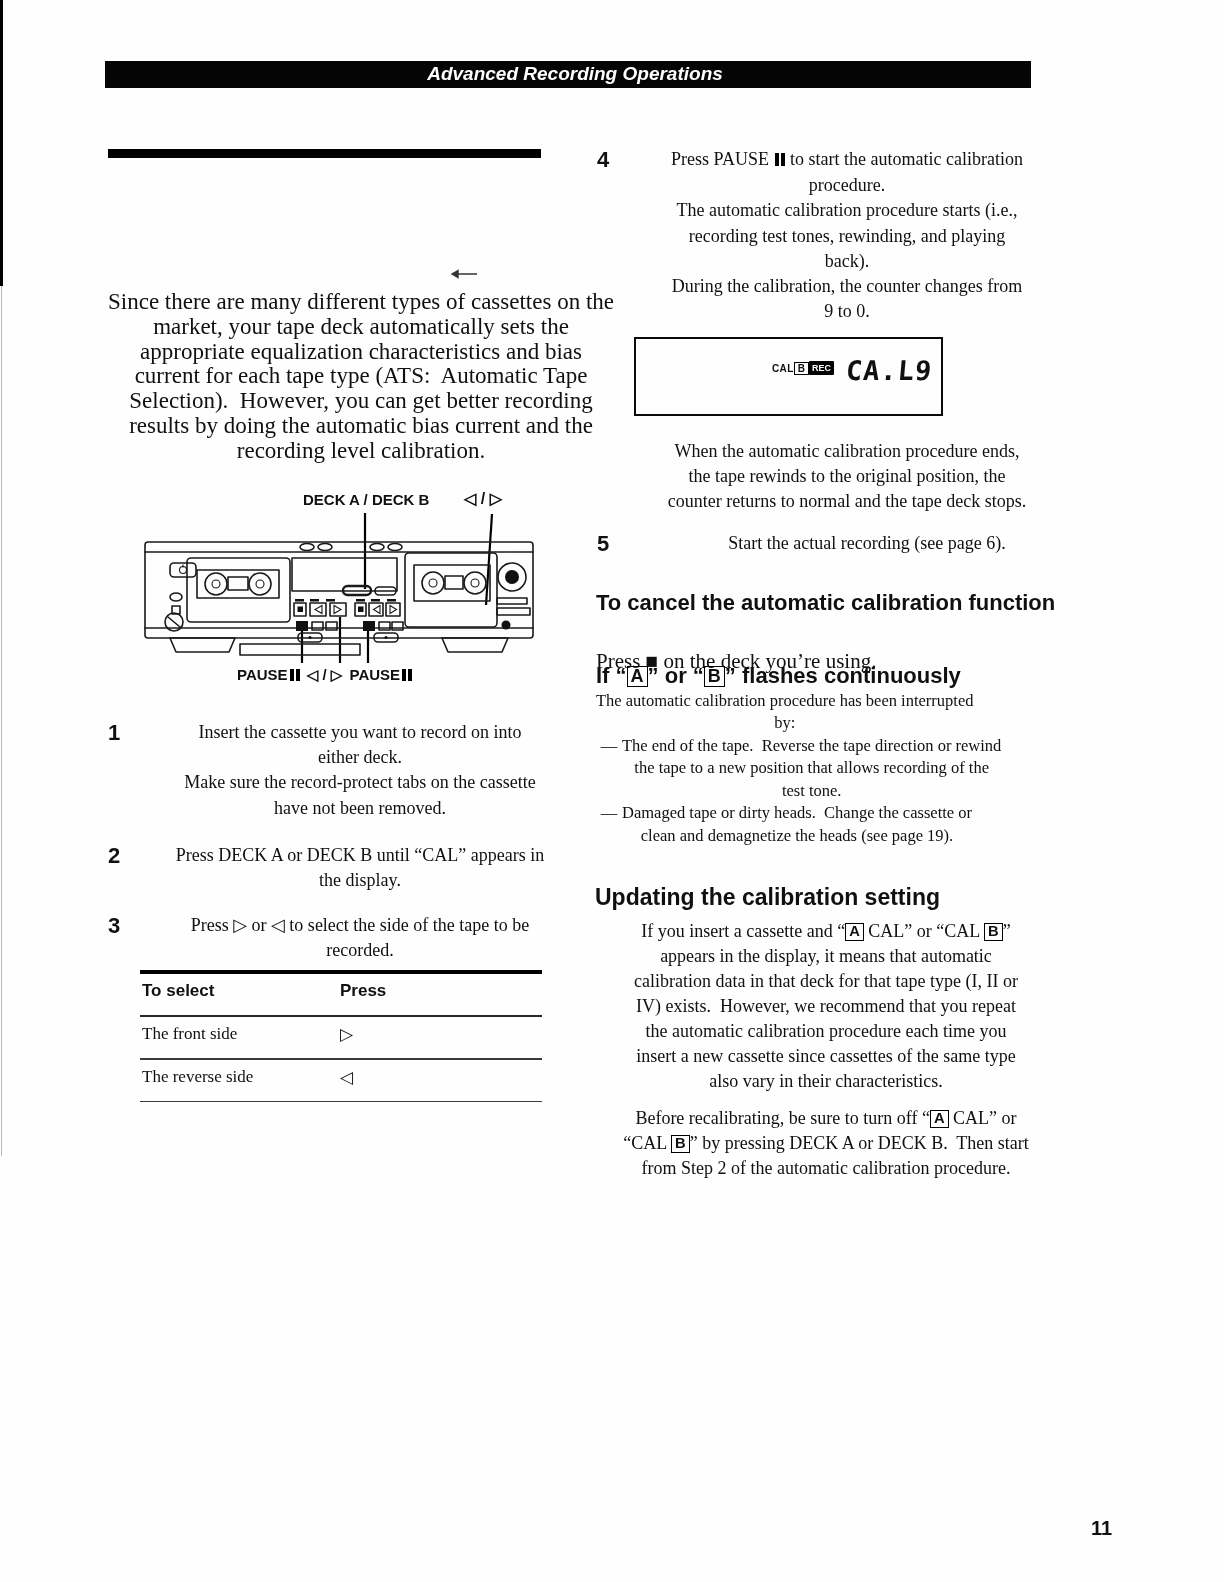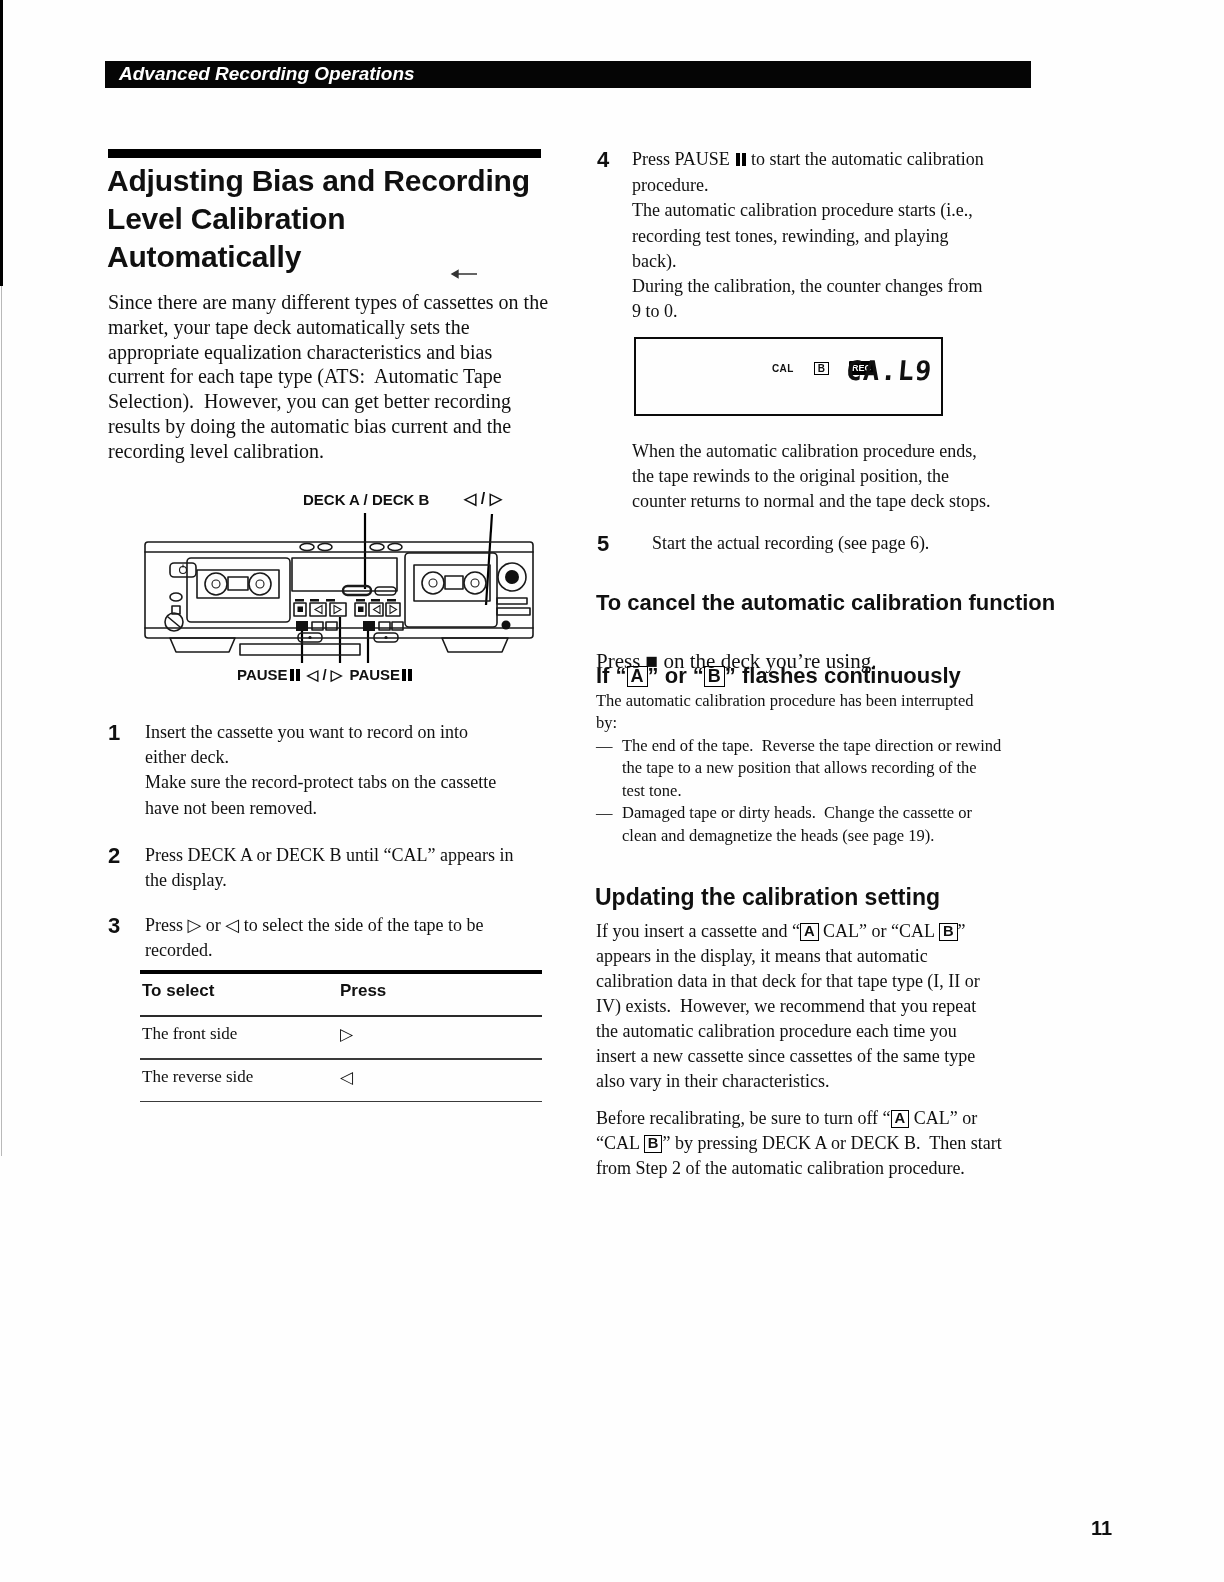--- a/index.html
+++ b/index.html
@@ -1,35 +1,35 @@
 <!DOCTYPE html>
 <html><head>
 <meta charset="utf-8">
 <style>
   html,body{margin:0;padding:0;background:#888;}
   .page{position:relative;width:1224px;height:1582px;background:#fefefe;overflow:hidden;
-        font-family:"Liberation Serif",serif;color:#101010;}
+        font-family:"Liberation Serif",serif;color:#101010;text-align:center;}
   .abs{position:absolute;}
   .pre{white-space:pre-wrap;}
 
   
   .hbar{left:105px;top:61px;width:926px;height:27px;background:#050505;color:#fff;
         font-family:"Liberation Sans",sans-serif;font-style:italic;font-weight:bold;
         font-size:19px;line-height:26px;padding-left:14px;box-sizing:border-box;}
 
   
   .edge1{left:0;top:0;width:3px;height:286px;background:#000;}
   .edge2{left:1px;top:286px;width:1px;height:870px;background:#b9b9b9;}
 
   
   .trule{left:108px;top:149px;width:433px;height:9px;background:#000;}
   .h1{left:107px;top:162px;font-size:30px;line-height:38px;font-weight:bold;
       font-family:"Liberation Sans",sans-serif;letter-spacing:-0.2px;white-space:pre-wrap;}
 
-  .intro{left:108px;top:290px;font-size:20px;line-height:24.8px;}
+  .intro{left:108px;top:290px;font-size:23px;line-height:24.8px;}
 
   
   .dlbl{font-family:"Liberation Sans",sans-serif;font-weight:bold;font-size:15px;}
   .lbl-decks{left:303px;top:491px;}
   .lbl-arrows{left:464px;top:489px;font-size:16px;}
   .lbl-bottom{left:237px;top:666px;}
 
   .pause-icon{display:inline-block;vertical-align:-1px;white-space:nowrap;}
   .pause-icon i{display:inline-block;width:4px;height:12px;background:#000;margin-left:2px;}
   .step-pause i{height:13px;}
@@ -46,21 +46,21 @@
   .tbl .trow{position:relative;height:41px;}
   .tbl .c1{position:absolute;left:2px;top:7px;}
   .tbl .c2{position:absolute;left:200px;top:7px;}
   .tbl .hd{font-family:"Liberation Sans",sans-serif;font-weight:bold;font-size:17px;}
   .tbl .cell{font-size:17px;}
 
   
   .rstep4{left:632px;top:147px;}
   .rnum4{left:597px;top:147px;}
   .dispbox{left:634px;top:337px;width:305px;height:75px;border:2px solid #0a0a0a;}
-  .ind{position:absolute;left:136px;top:22px;display:flex;align-items:center;gap:20px;
+  .ind{position:absolute;left:136px;top:22px;display:flex;align-items:center;gap:0;
        font-family:"Liberation Sans",sans-serif;}
   .ind .cal{font-size:10px;font-weight:bold;letter-spacing:.4px;}
   .ind .bx{border:1.5px solid #000;font-size:10px;font-weight:bold;line-height:11px;padding:0 3px;}
   .ind .rec{background:#000;color:#fff;font-size:9px;font-weight:bold;padding:2px 3px;border-radius:1px;}
   .counter{position:absolute;right:9px;top:16px;font-family:"DejaVu Sans Mono",monospace;
            font-size:27px;font-weight:bold;transform:skewX(-5deg);letter-spacing:1px;}
   .after4{left:632px;top:439px;}
   .rnum5{left:597px;top:531px;}
   .rstep5{left:652px;top:531px;}
 
@@ -92,23 +92,20 @@
 <div class="page">
 
   <div class="abs edge1"></div>
   <div class="abs edge2"></div>
 
   <div class="abs hbar">
     <span>Advanced Recording Operations</span>
   </div>
 
   <div class="abs trule"></div>
-  <div class="abs h1">Adjusting Bias and Recording
-Level Calibration
-Automatically</div>
 
   <svg class="abs" style="left:450px;top:268px;" width="28" height="12">
     <path d="M27,6 L7,6 M8,2.5 L2,6 L8,9.5 Z" stroke="#333" stroke-width="1.4" fill="#333"></path>
   </svg>
 
   <div class="abs intro pre">Since there are many different types of cassettes on the
 market, your tape deck automatically sets the
 appropriate equalization characteristics and bias
 current for each tape type (ATS:  Automatic Tape
 Selection).  However, you can get better recording

